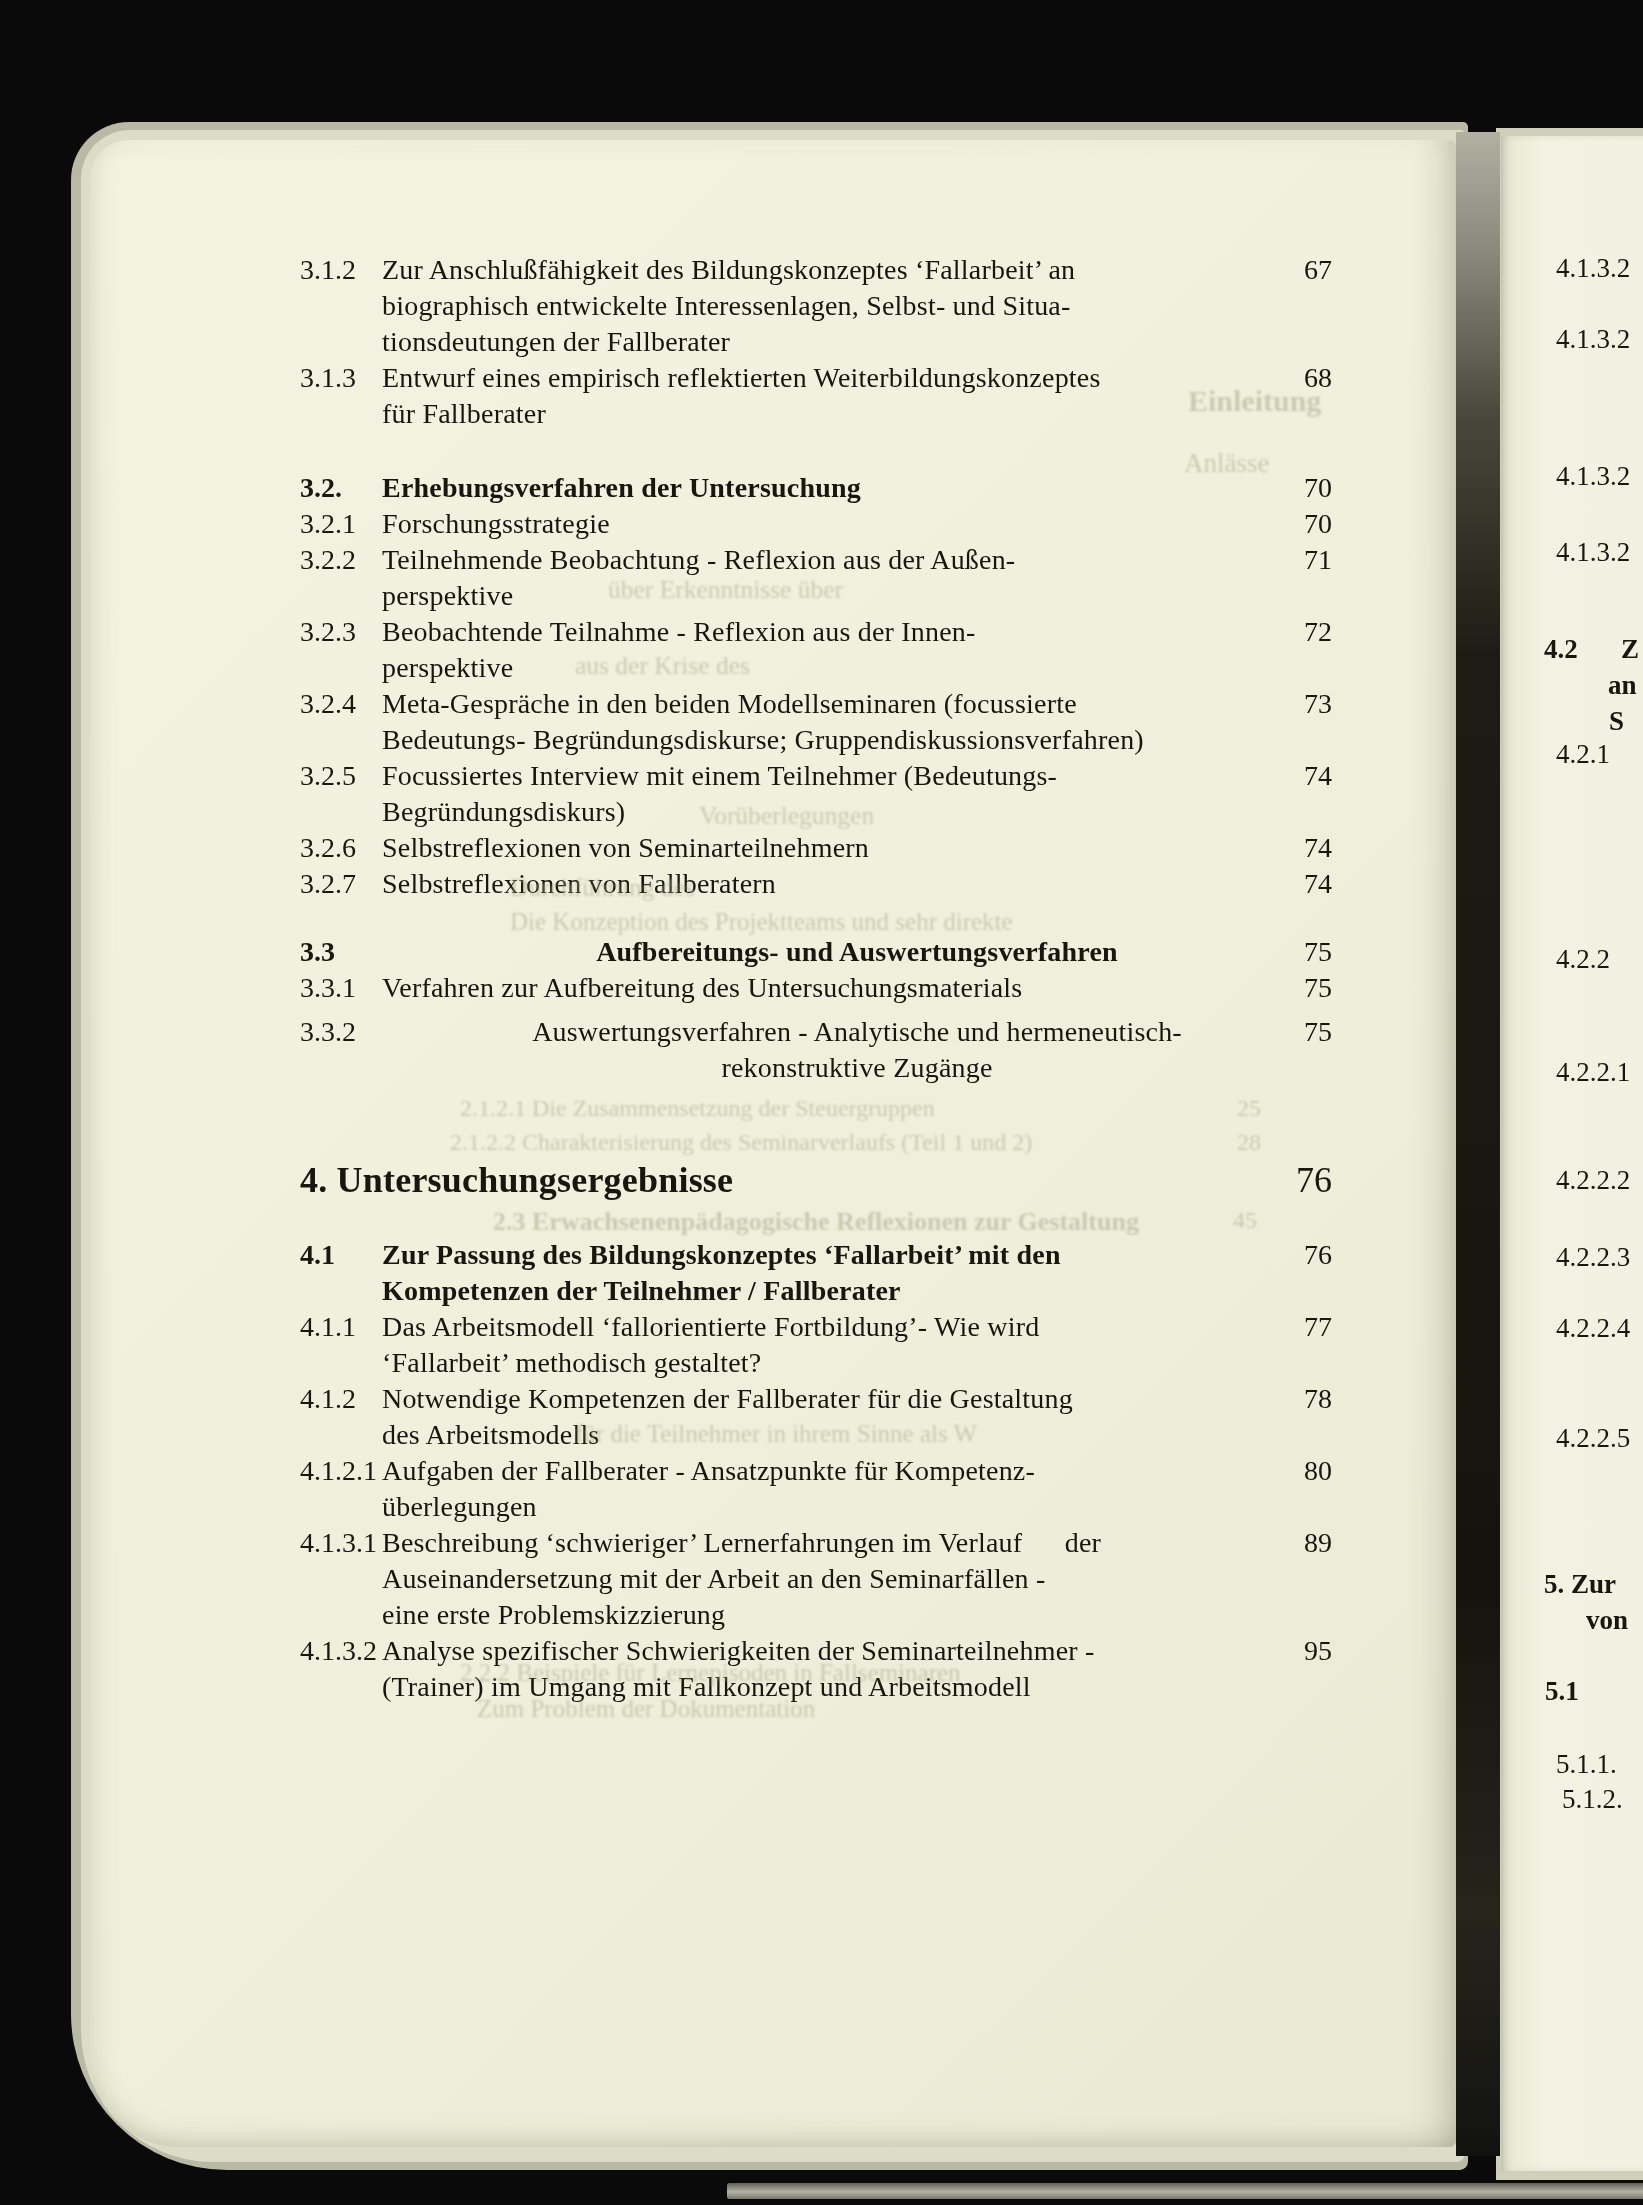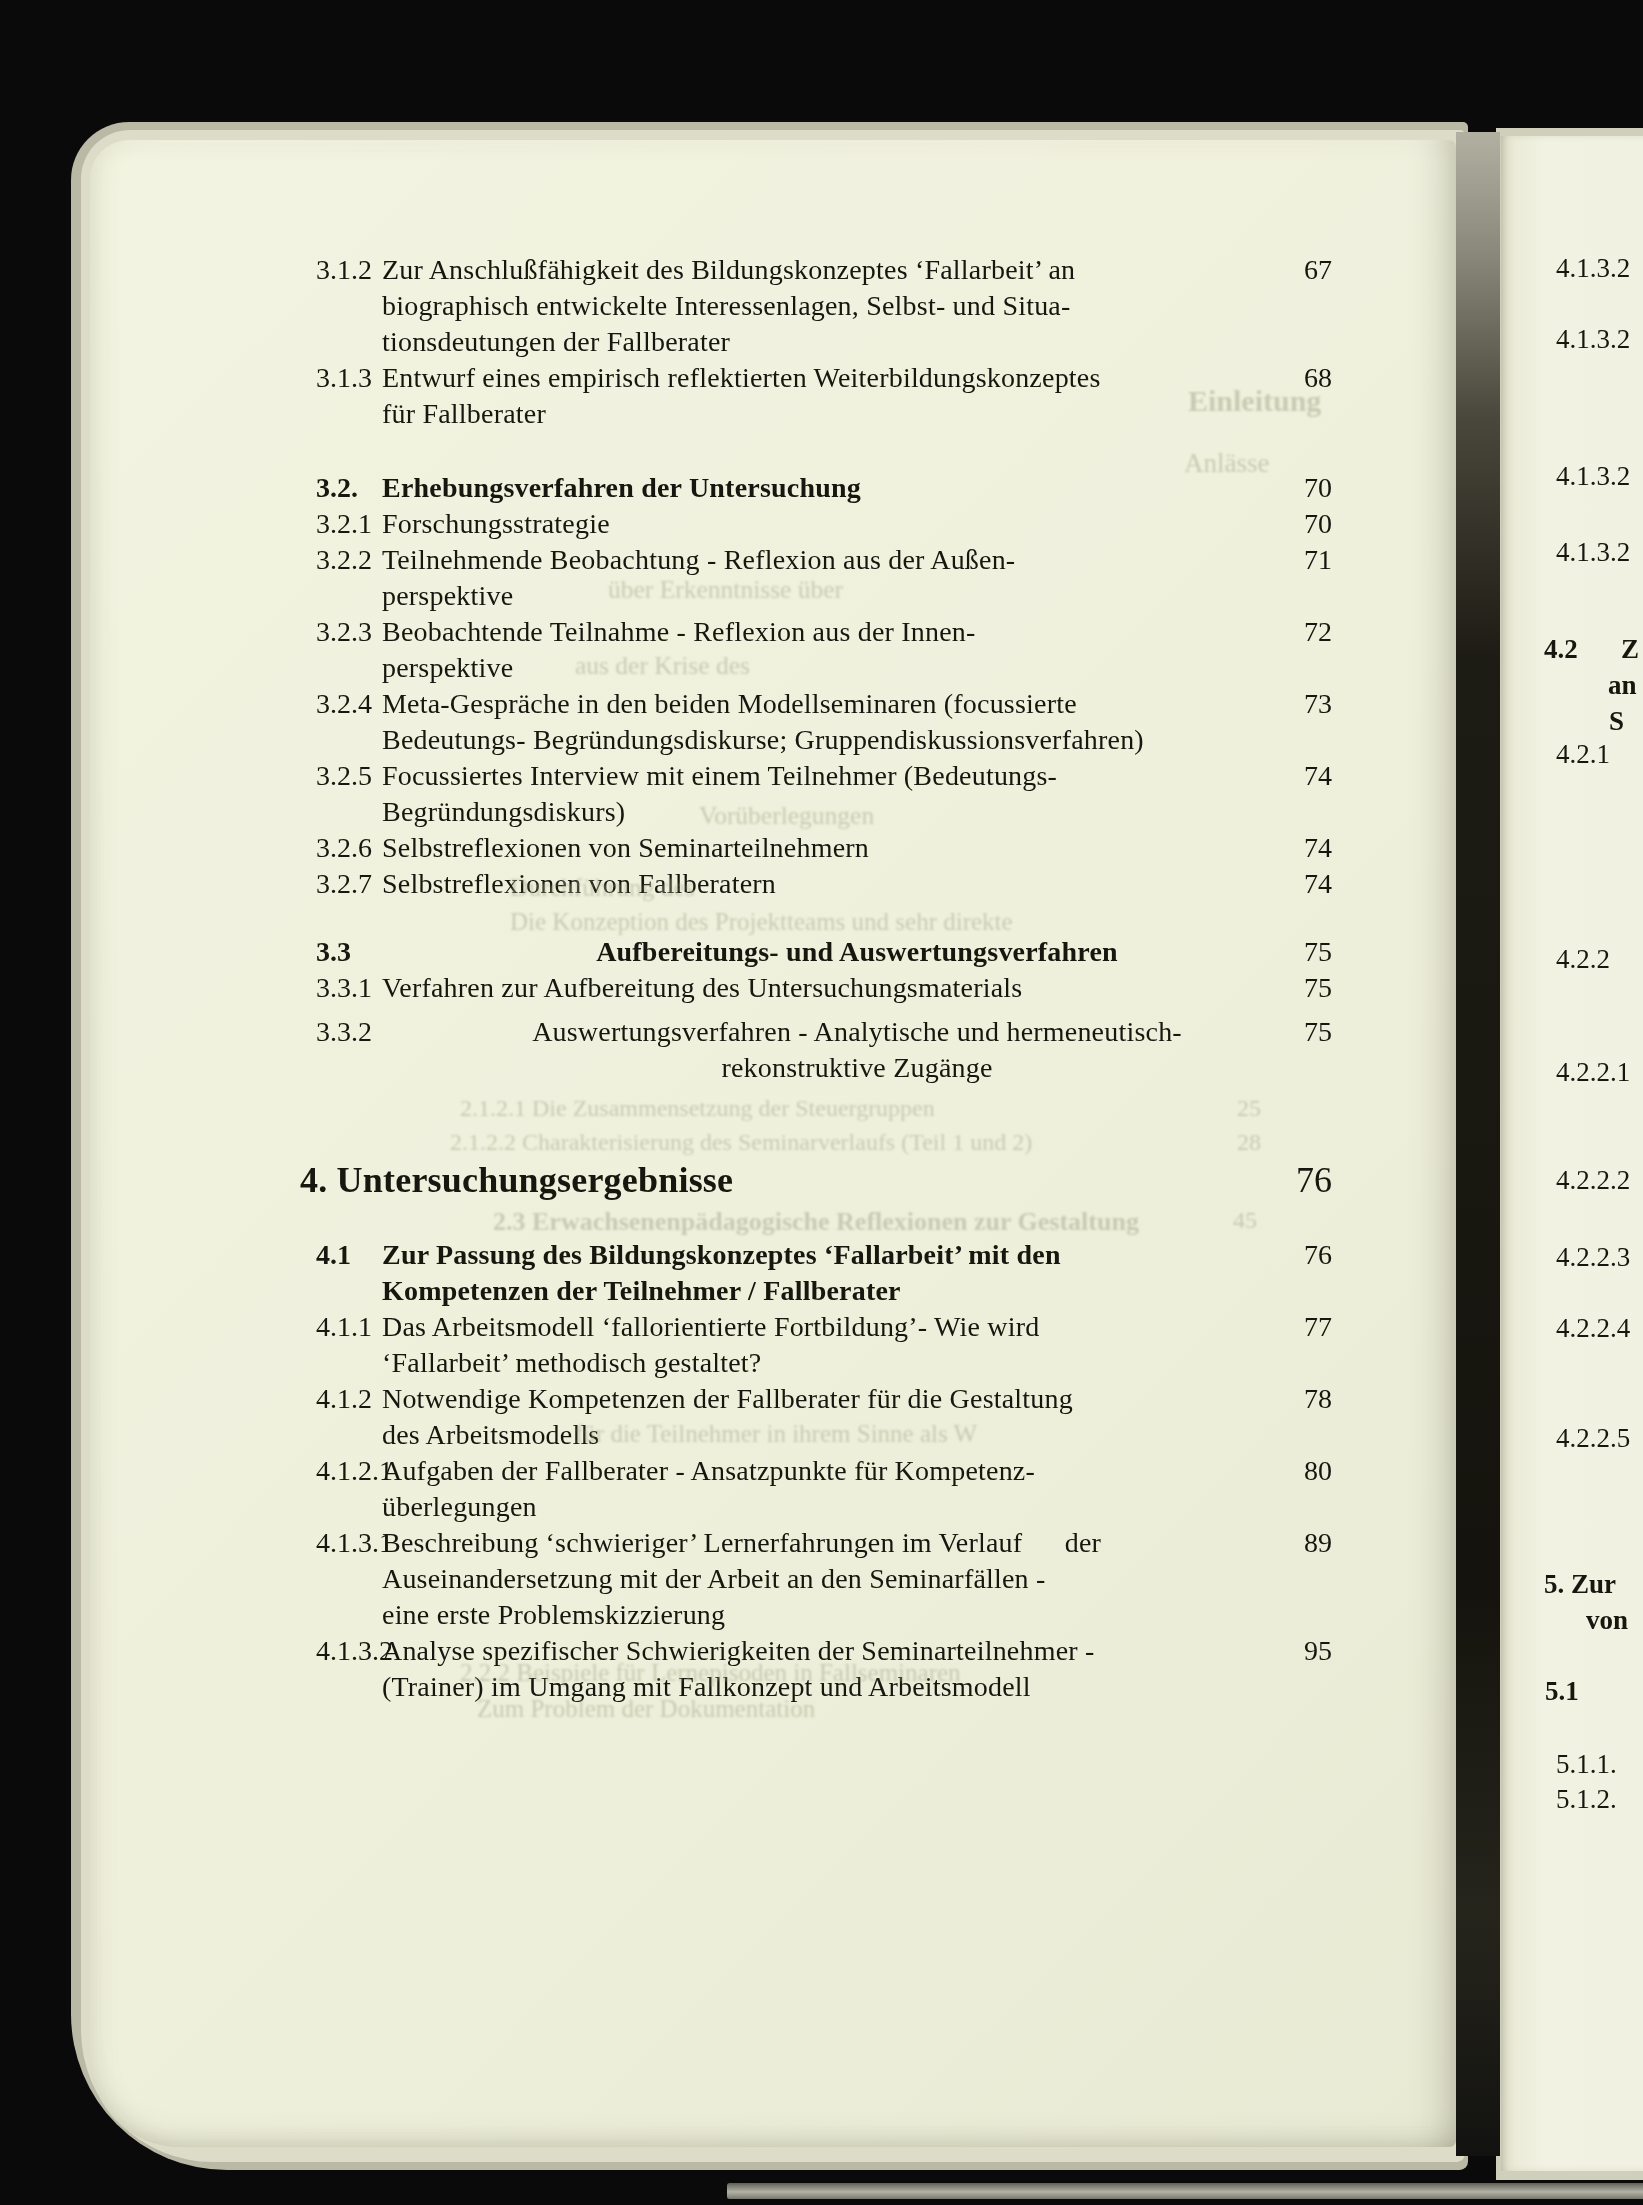--- a/index.html
+++ b/index.html
@@ -52,21 +52,21 @@
     font-size:27px;line-height:35px;color:#17170f;
     white-space:nowrap;
   }
   .redge-item.bold{font-weight:bold;}
   
   .toc{
     position:absolute;left:300px;top:252px;width:1032px;
     color:#17170f;font-size:28px;line-height:36px;
   }
   .entry{position:relative;padding-left:82px;}
-  .entry .num{position:absolute;left:16px;top:0;}
+  .entry .num{position:absolute;left:0;top:0;}
   .entry .pg{position:absolute;right:0;top:0;font-weight:normal;}
   .entry.bold .num,.entry.bold .txt{font-weight:bold;}
   .entry.inline{padding-left:0;font-size:36px;}
   .entry .txt{letter-spacing:0.2px;}
   
   .ghost{
     position:absolute;color:#a6ad8f;opacity:.55;
     filter:blur(1.3px);white-space:nowrap;
     font-family:"Liberation Serif","DejaVu Serif",serif;
   }
@@ -98,21 +98,21 @@
     <span class="redge-item" style="top: 806px; left: 55px;">4.2.2</span>
     <span class="redge-item" style="top: 919px; left: 55px;">4.2.2.1</span>
     <span class="redge-item" style="top: 1027px; left: 55px;">4.2.2.2</span>
     <span class="redge-item" style="top: 1104px; left: 55px;">4.2.2.3</span>
     <span class="redge-item" style="top: 1175px; left: 55px;">4.2.2.4</span>
     <span class="redge-item" style="top: 1285px; left: 55px;">4.2.2.5</span>
     <span class="redge-item bold" style="top: 1431px; left: 43px;">5. Zur</span>
     <span class="redge-item bold" style="top: 1467px; left: 85px;">von</span>
     <span class="redge-item bold" style="top: 1538px; left: 44px;">5.1</span>
     <span class="redge-item" style="top: 1611px; left: 55px;">5.1.1.</span>
-    <span class="redge-item" style="top: 1646px; left: 55px;">5.1.2.</span>
+    <span class="redge-item" style="top: 1646px; left: 61px;">5.1.2.</span>
   </div>
 
 <div class="page-main"></div>
 
 <div class="gutter"></div>
 
 <div class="toc">
     <div class="entry" style="margin-top: 0px;">
       <span class="num">3.1.2</span>
       <div class="txt">Zur Anschlußfähigkeit des Bildungskonzeptes ‘Fallarbeit’ an<br>biographisch entwickelte Interessenlagen, Selbst- und Situa-<br>tionsdeutungen der Fallberater</div>

